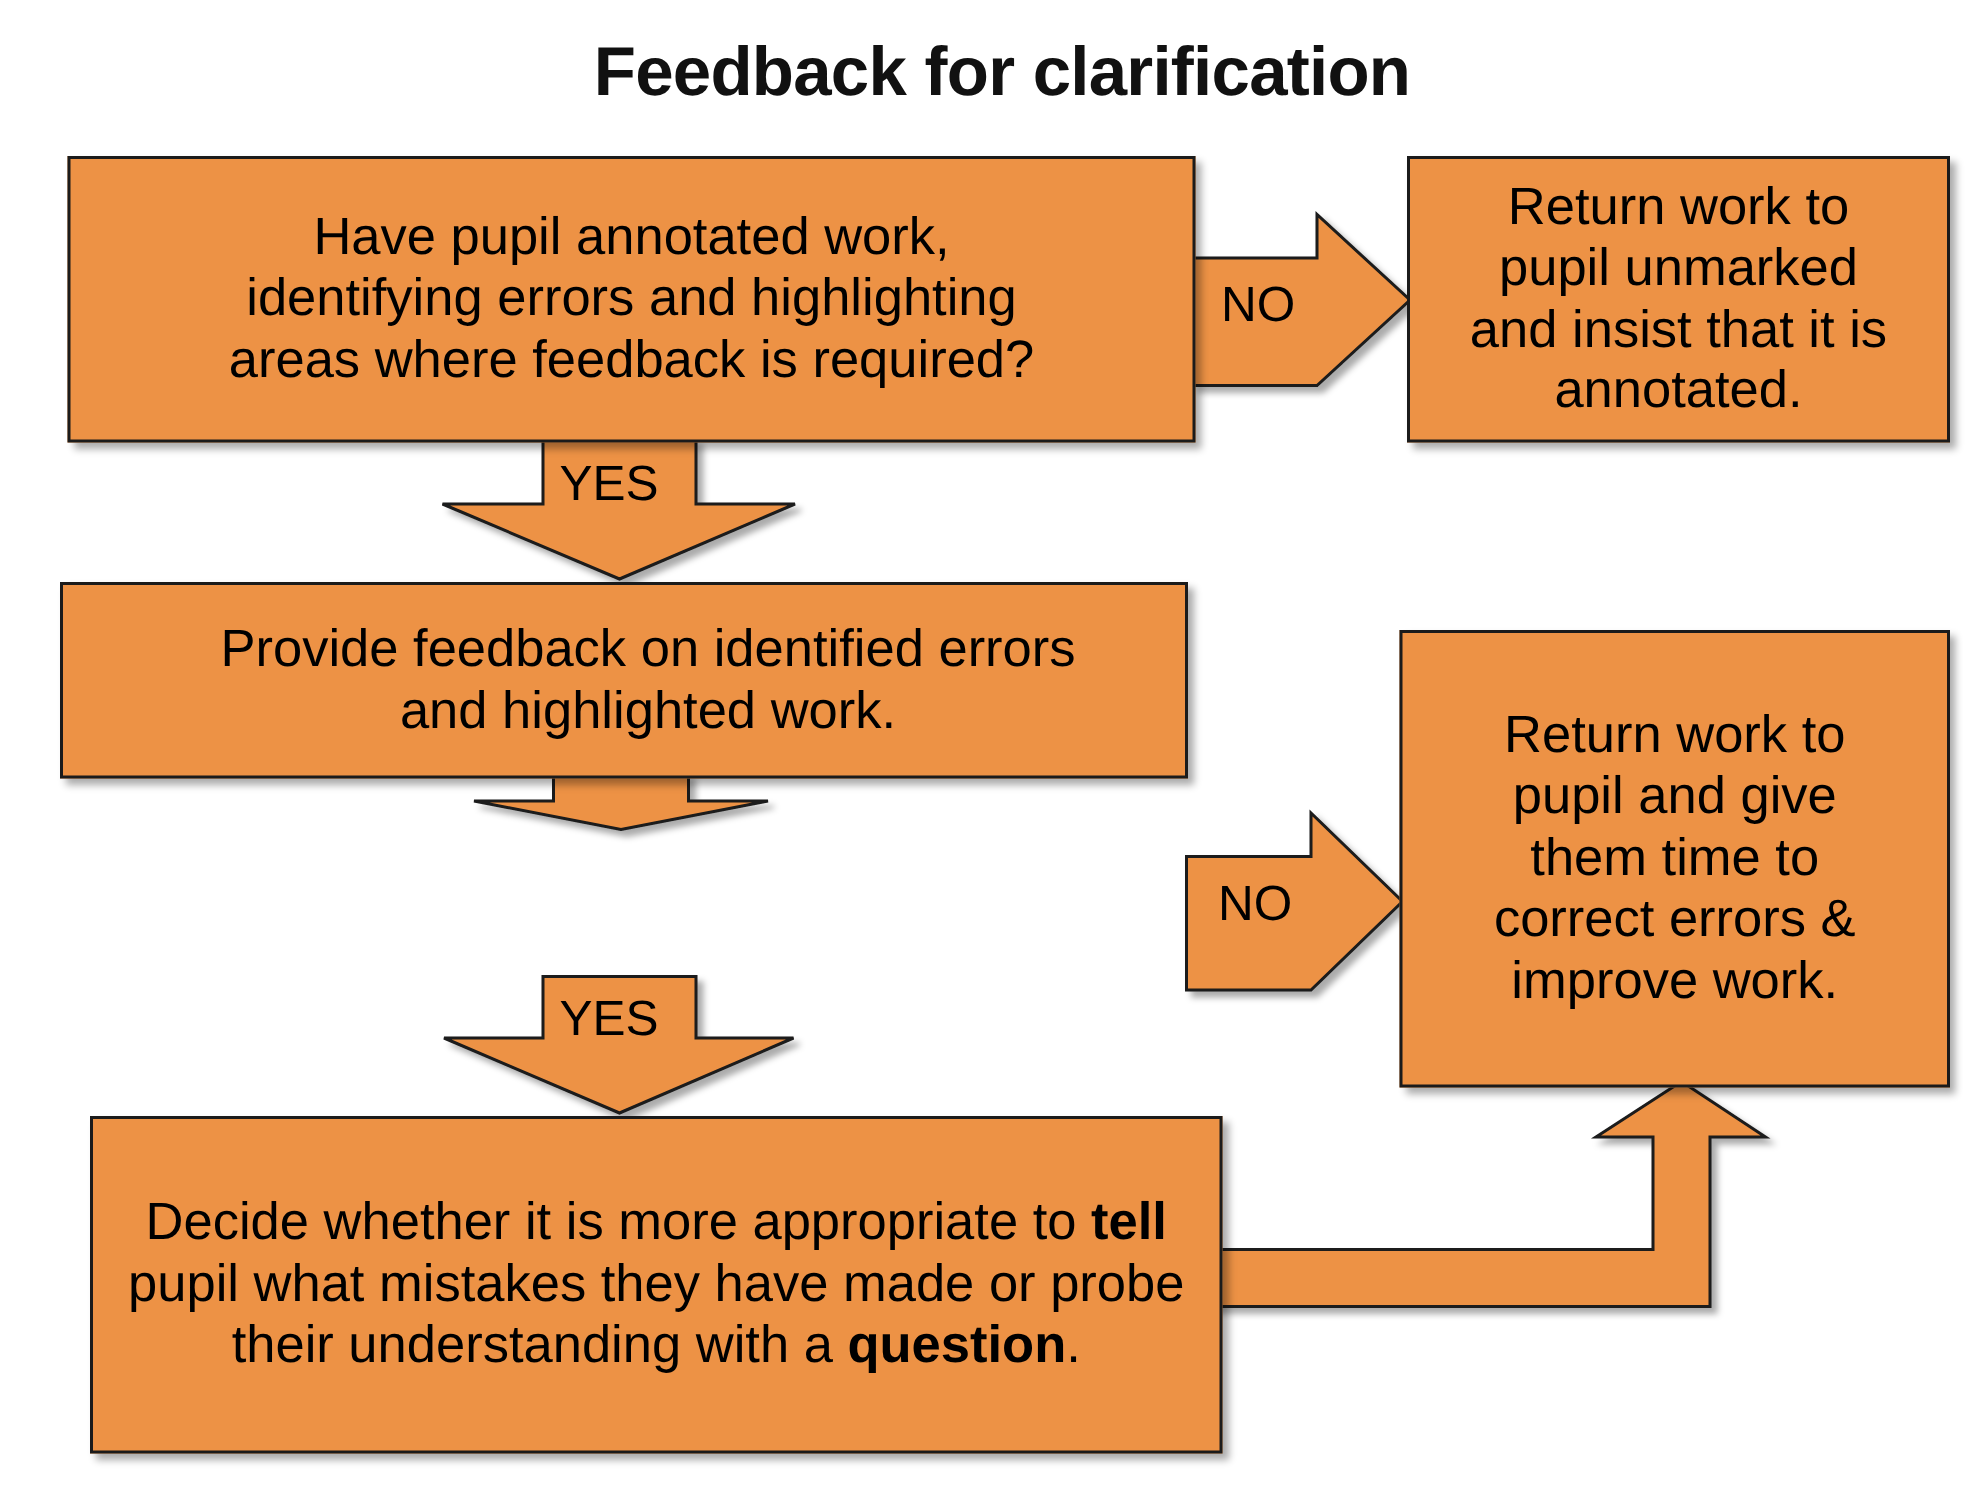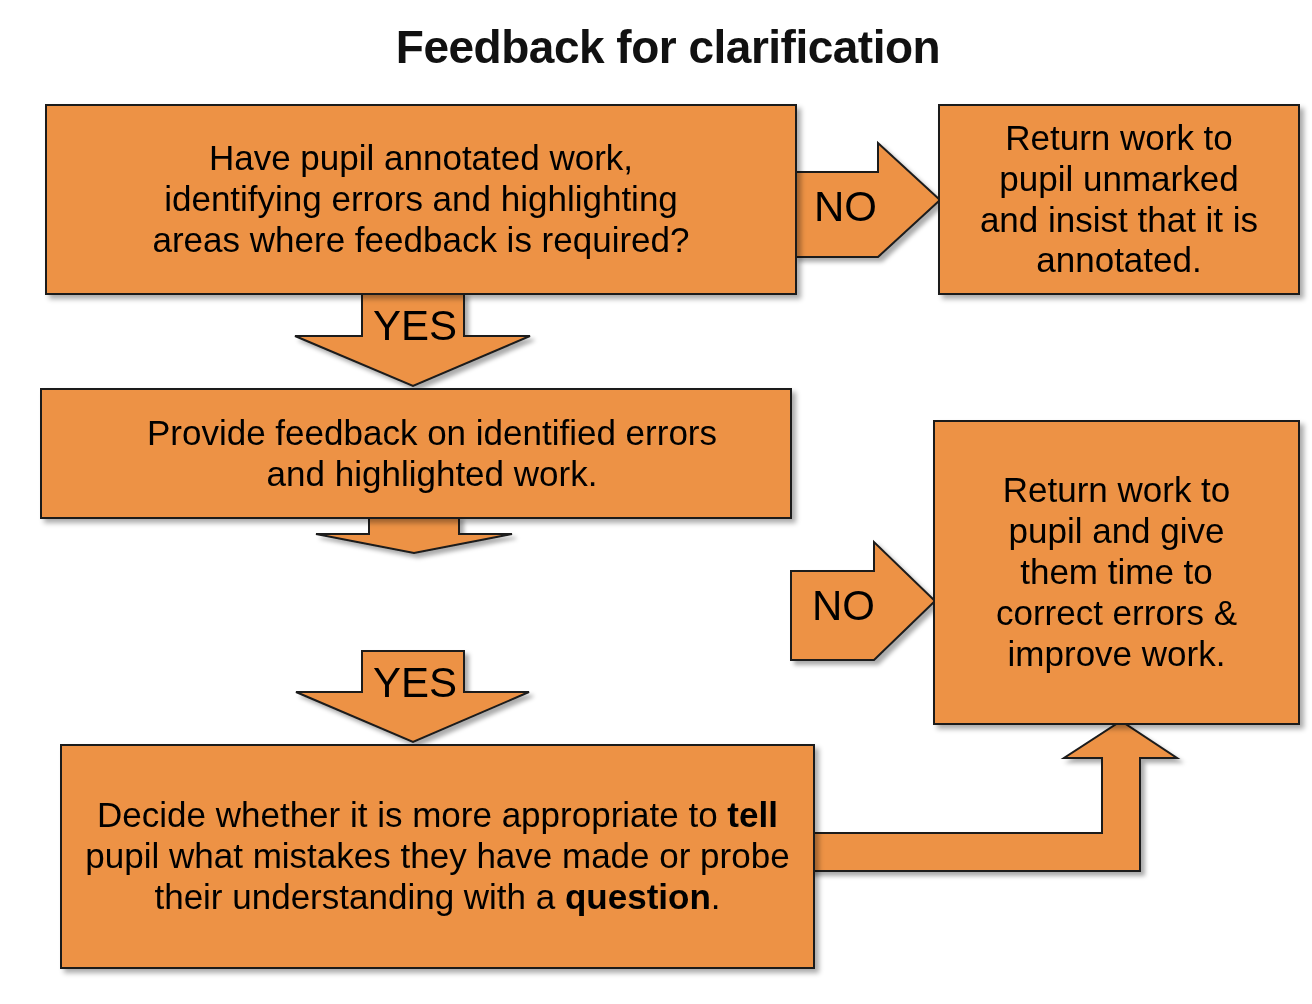--- a/index.html
+++ b/index.html
@@ -76,21 +76,21 @@
   .arrow-shape {
     fill: #ED9245;
     stroke: #1b1b1b;
     stroke-width: 2;
     stroke-linejoin: miter;
   }
 
   
   .arrow-label {
     position: absolute;
-    font-size: 42px;
+    font-size: 33px;
     color: #000000;
     z-index: 5;
     white-space: nowrap;
     line-height: 1;
   }
   #label-no-1  { left: 802px; top: 186px; }
   #label-no-2  { left: 800px; top: 585px; }
   #label-yes-1 { left: 361px; top: 305px; }
   #label-yes-2 { left: 361px; top: 662px; }
 </style>

